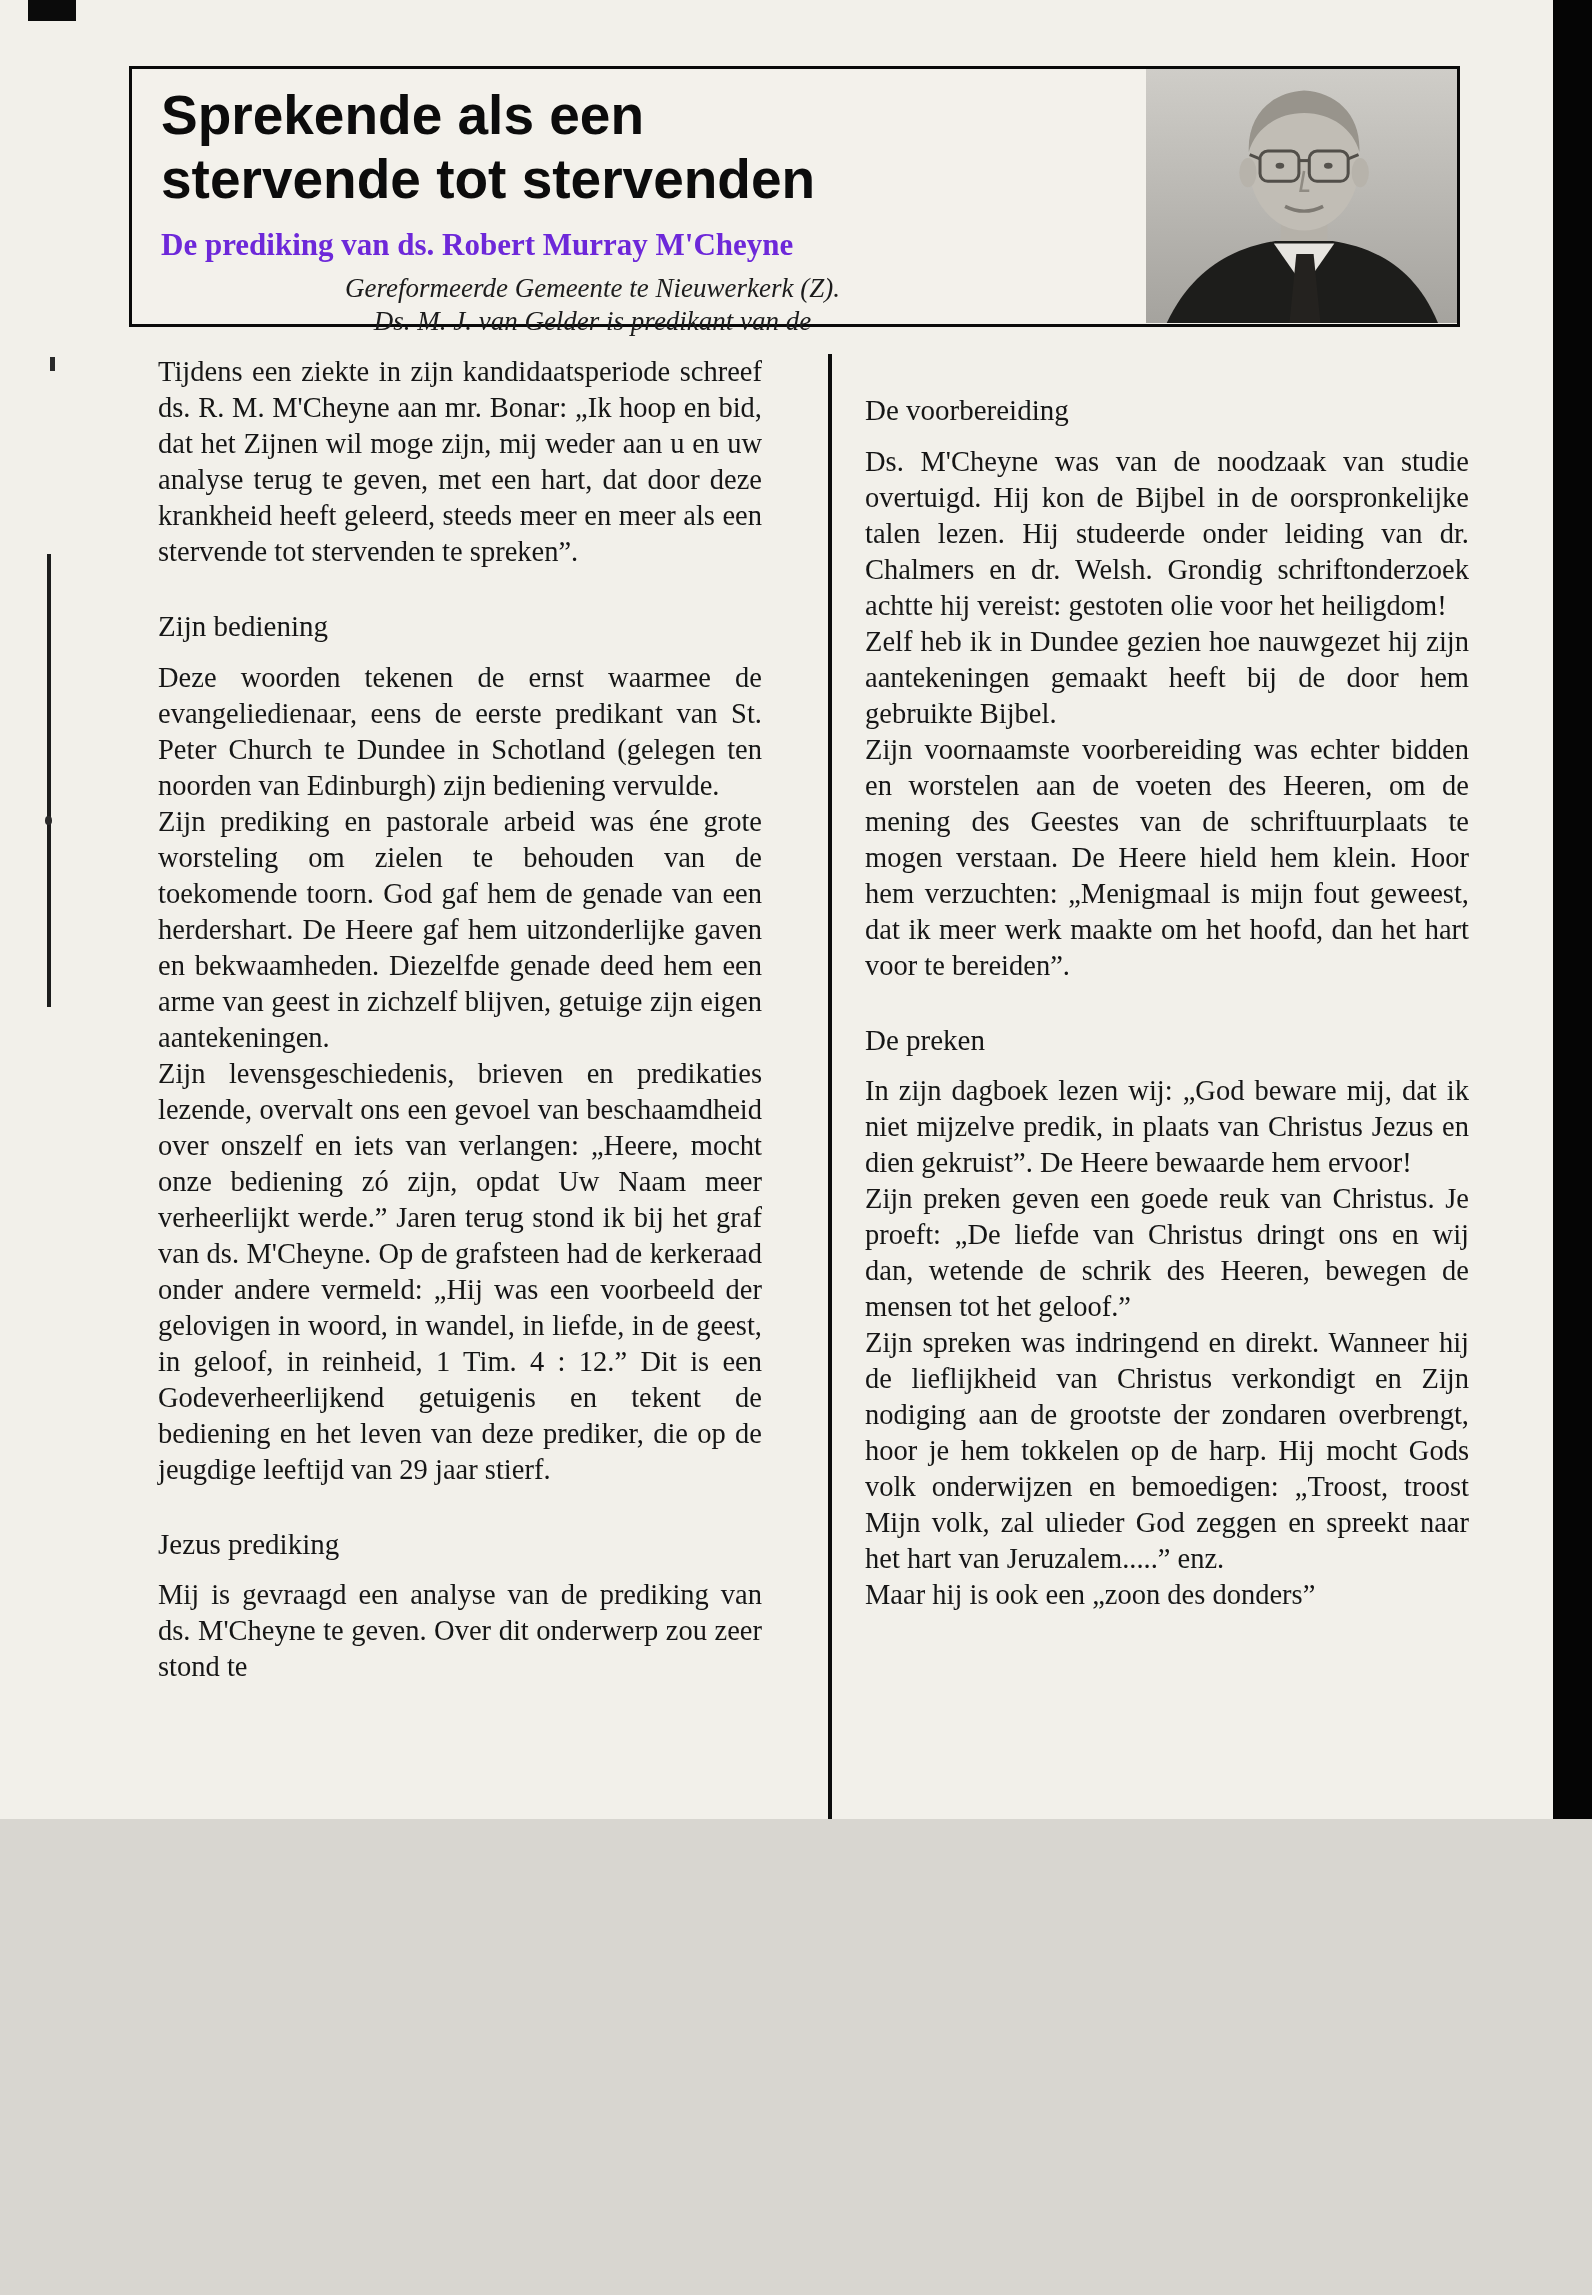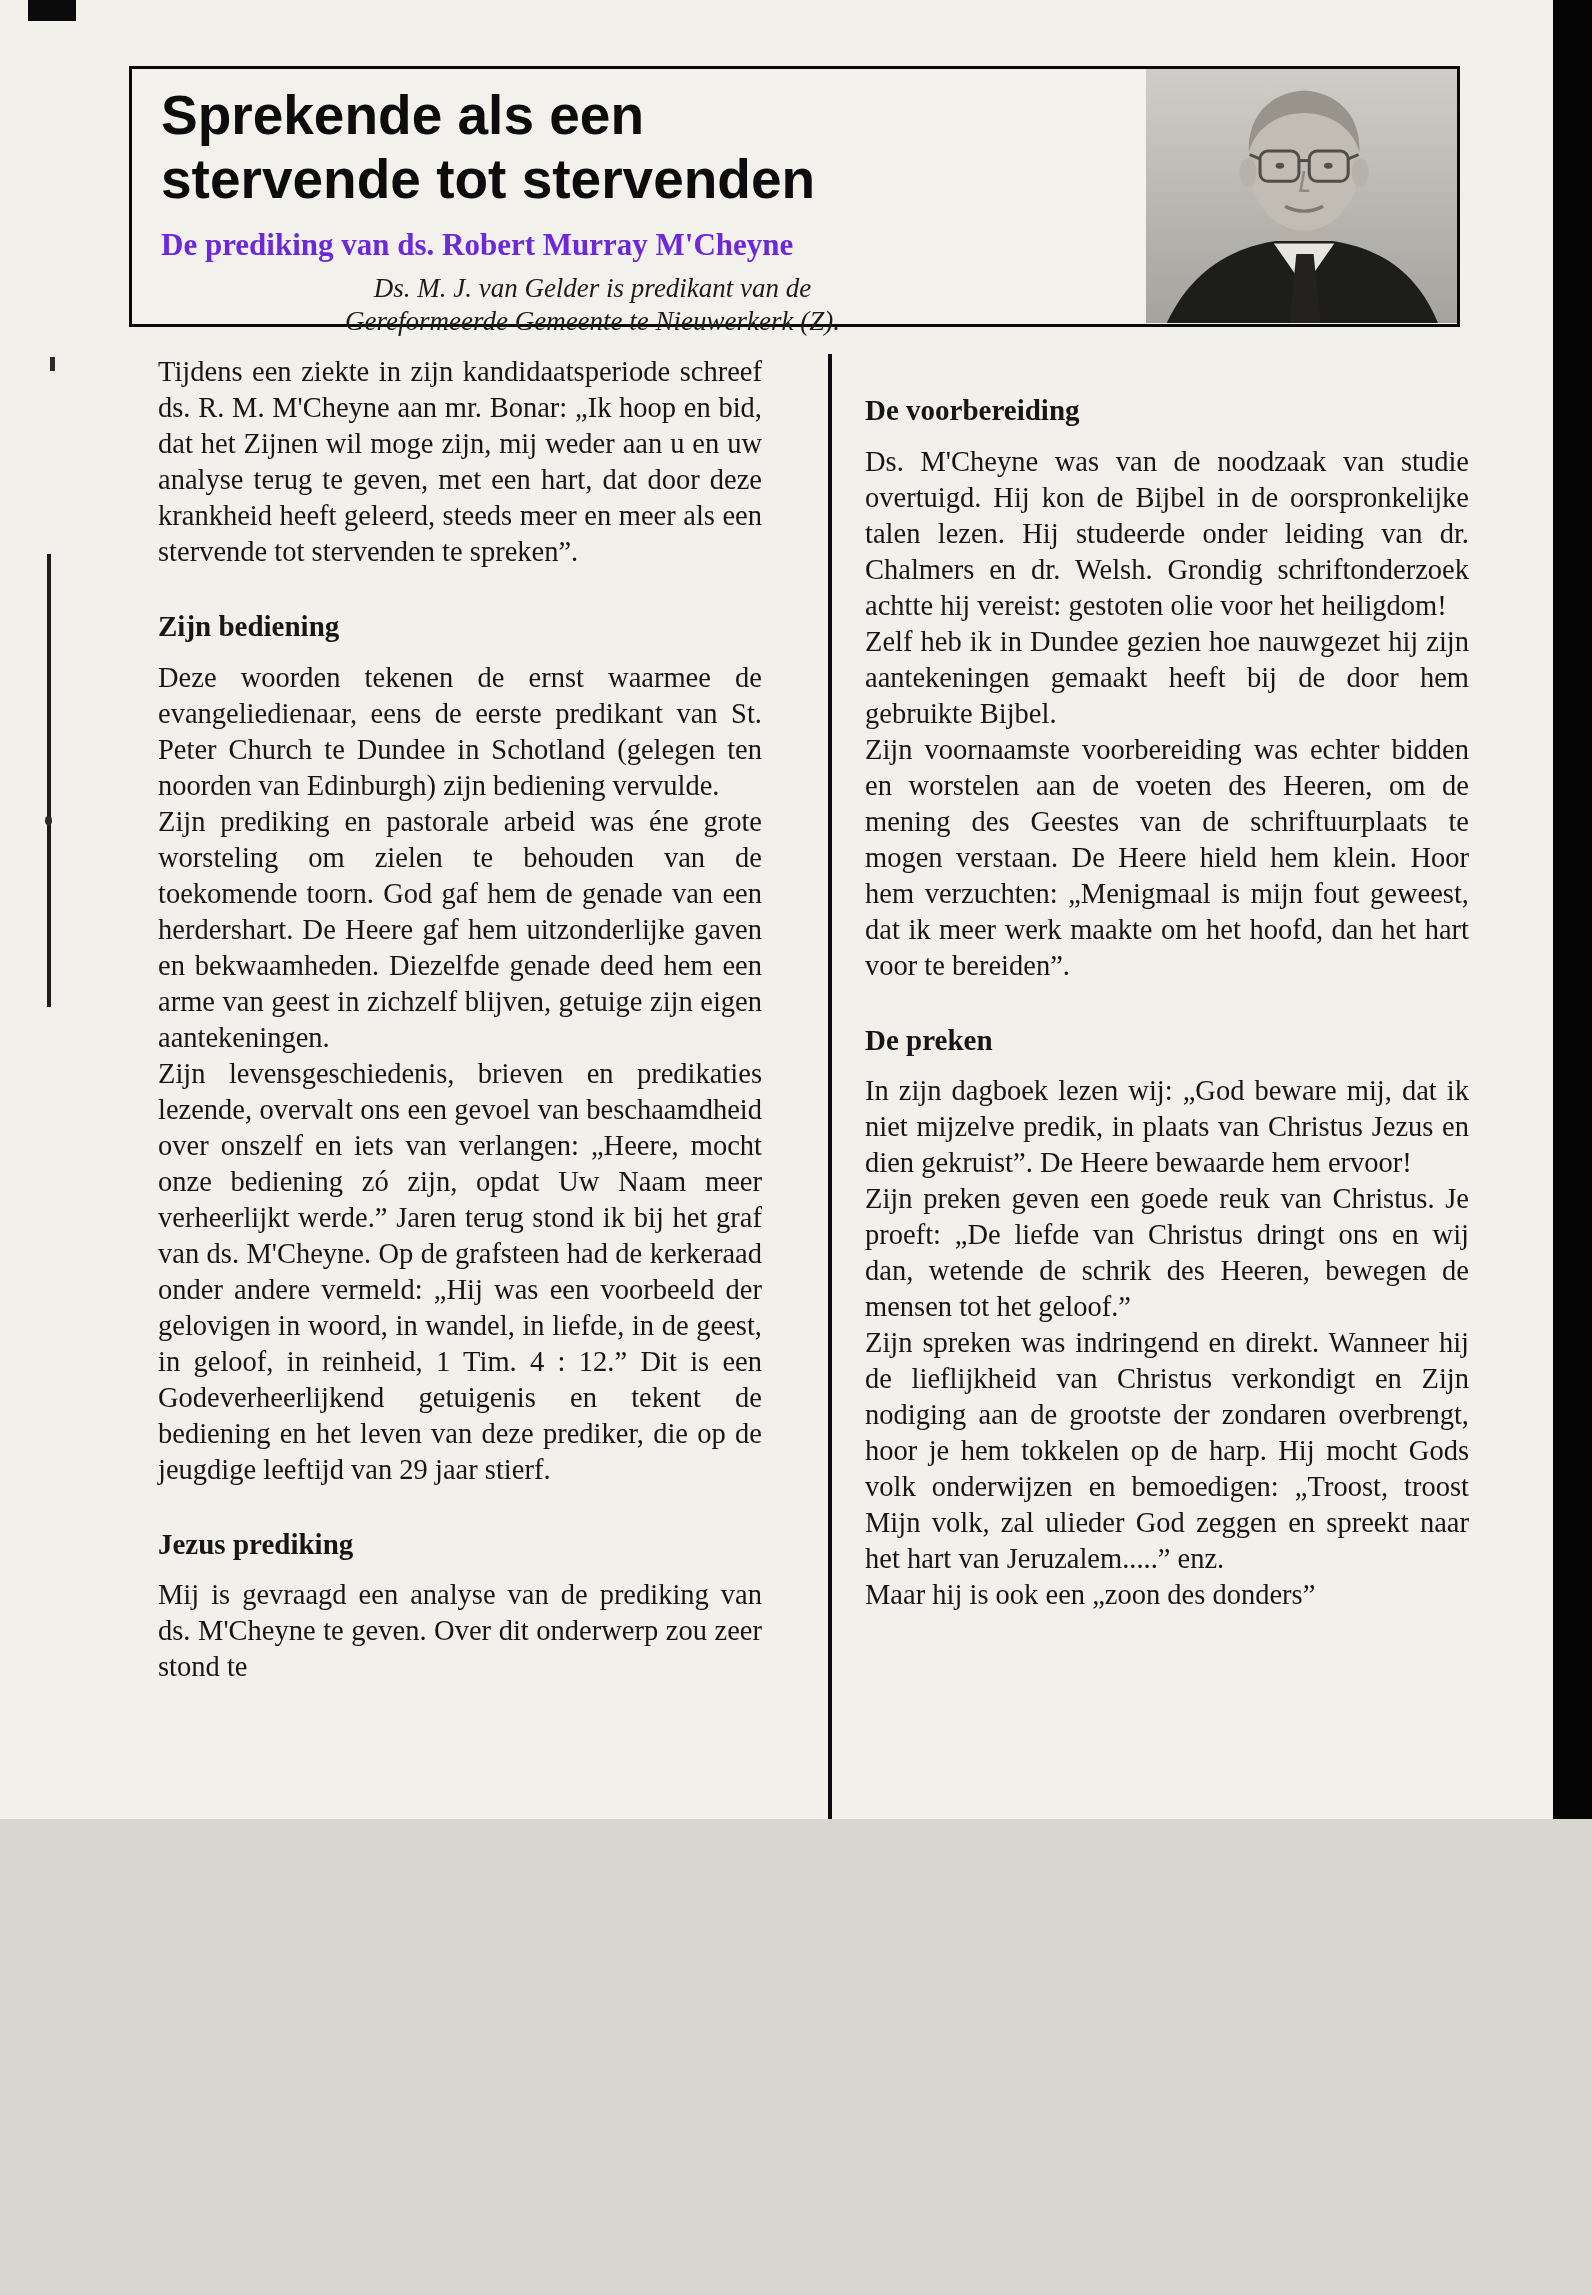--- a/index.html
+++ b/index.html
@@ -82,21 +82,21 @@
     position: absolute;
     left: 828px; top: 354px;
     width: 3.5px; height: 1791px;
     background: #0d0d0d;
   }
   .para { margin: 0; white-space: pre-wrap; }
   .subhead {
     margin: 38px 0 15.5px 0;
     font-size: 29px;
     line-height: 36px;
-    font-weight: 700;
+    font-weight: 400;
     text-align: left;
   }
   .column > .para:first-child { margin-top: 0; }
 </style>
 </head>
 <body>
 
 <div class="page">
 
   <div class="mark-topleft"></div>
@@ -105,22 +105,22 @@
   <div class="dot-left"></div>
   <div class="bar-right"></div>
   <div class="bar-bottom"></div>
 
   <div class="header-box">
     <div class="header-text">
       <div class="title-line">Sprekende als een</div>
       <div class="title-line">stervende tot stervenden</div>
       <div class="subtitle">De prediking van ds. Robert Murray M'Cheyne</div>
       <div class="caption">
+        <div>Gereformeerde Gemeente te Nieuwerkerk (Z).</div>
         <div>Ds. M. J. van Gelder is predikant van de</div>
-        <div>Gereformeerde Gemeente te Nieuwerkerk (Z).</div>
       </div>
     </div>
 
     <div class="photo-frame">
       <svg viewBox="0 0 360 294" xmlns="http://www.w3.org/2000/svg">
         <defs>
           <linearGradient id="bg" x1="0" y1="0" x2="0" y2="1">
             <stop offset="0" stop-color="#cfcdc8"></stop>
             <stop offset="1" stop-color="#a5a39e"></stop>
           </linearGradient>

